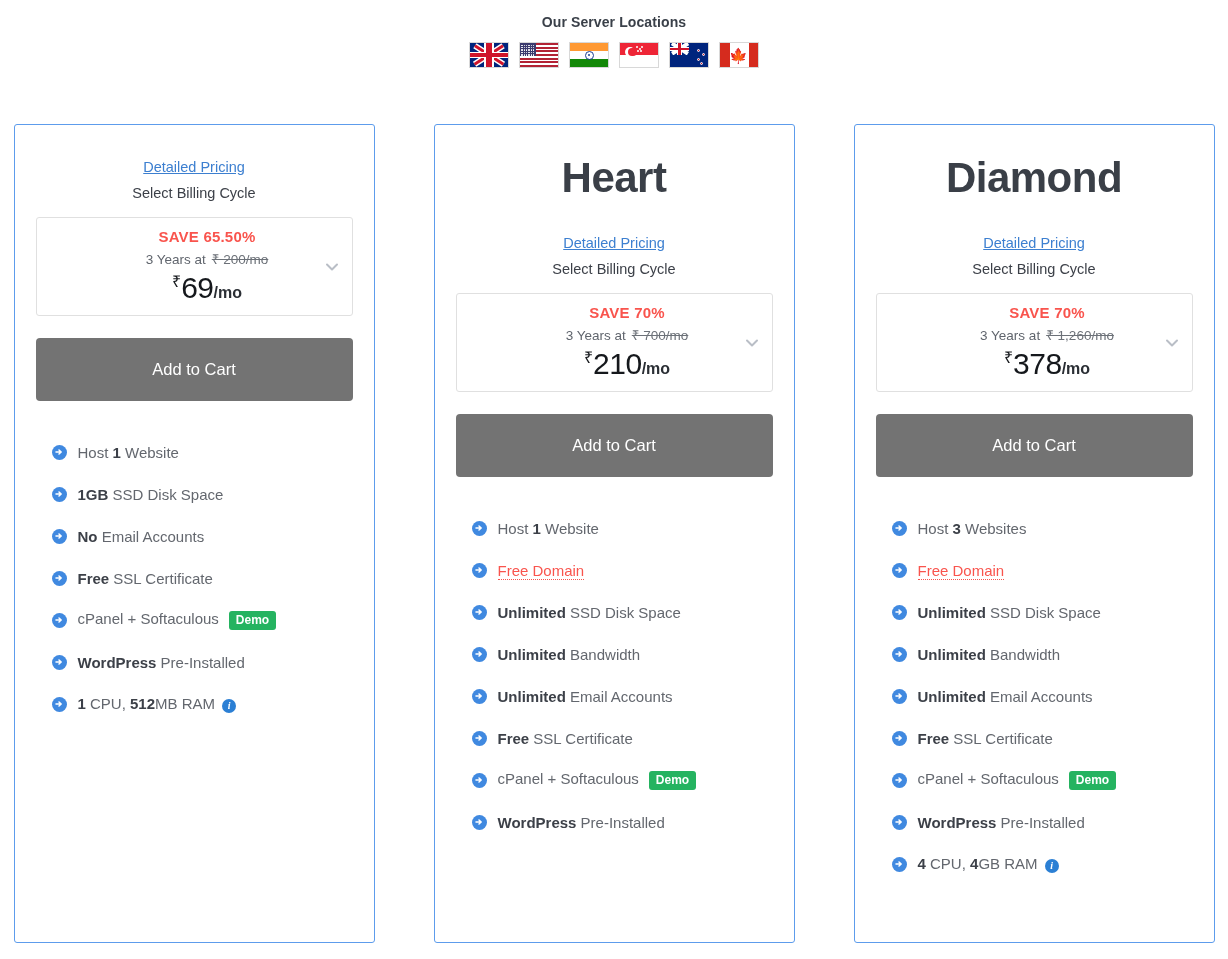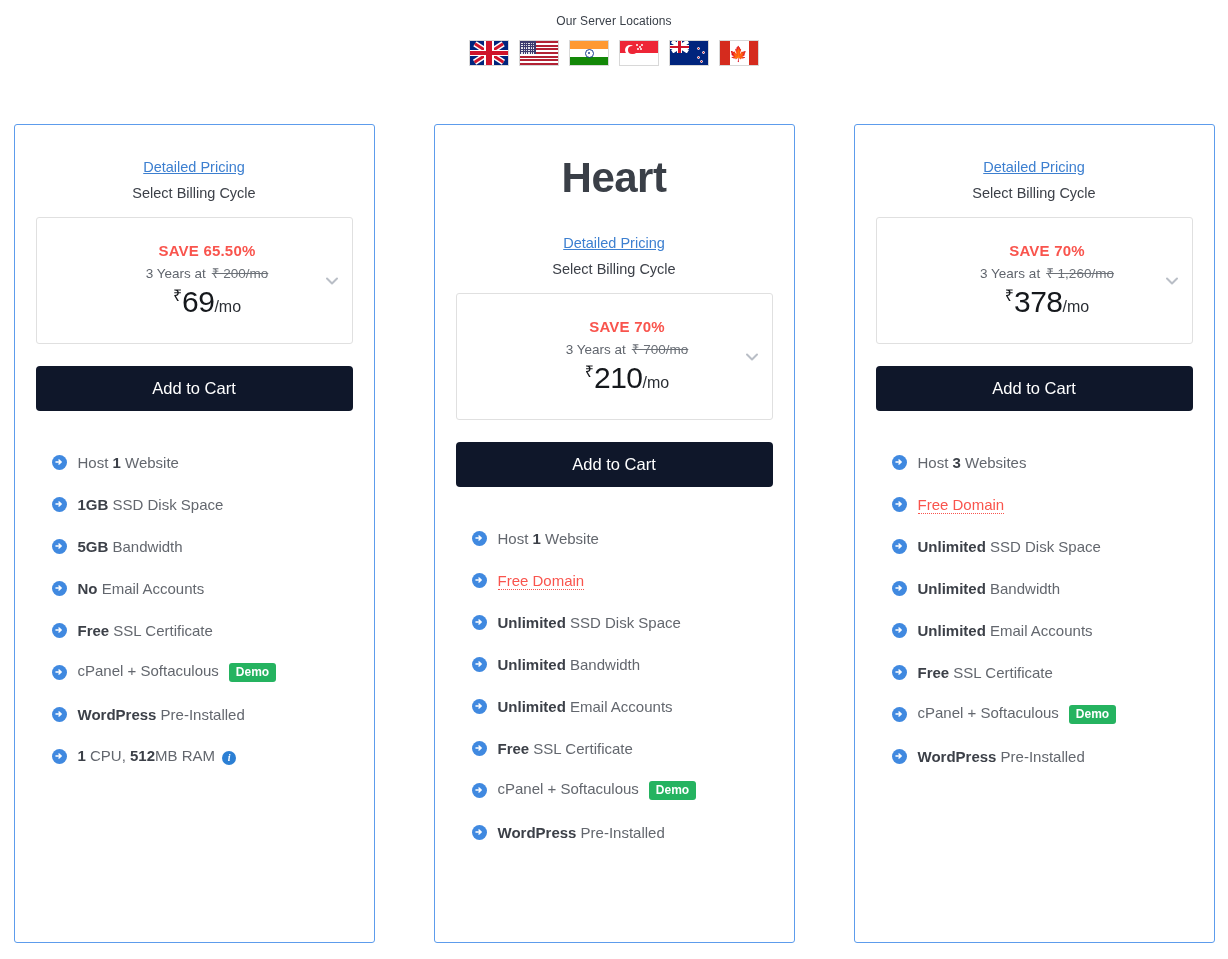--- a/index.html
+++ b/index.html
@@ -8,22 +8,22 @@
     height: 959px;
     background: #ffffff;
     font-family: "Liberation Sans", sans-serif;
     overflow: hidden;
   }
   .page { position: relative; width: 1228px; height: 959px; }
 
   
   .header { padding-top: 14px; text-align: center; }
   .header-title {
-    font-size: 12px;
-    font-weight: normal;
+    font-size: 14px;
+    font-weight: bold;
     color: #3a4049;
     letter-spacing: 0.1px;
   }
   .flags {
     margin-top: 12px;
     display: flex;
     justify-content: center;
     align-items: flex-start;
     gap: 10px;
   }
@@ -157,21 +157,21 @@
   }
   .billing-label {
     margin-top: 10px;
     text-align: center;
     font-size: 14.5px;
     color: #3c4048;
   }
 
   .price-box {
     margin-top: 16px;
-    height: 127px;
+    height: 99px;
     border: 1px solid #e0e0e0;
     border-radius: 3px;
     position: relative;
     display: flex;
     flex-direction: column;
     justify-content: center;
     cursor: pointer;
     padding-left: 26px;
   }
   .save-line {
@@ -203,36 +203,37 @@
     vertical-align: 11px;
     font-weight: normal;
   }
   .price-line .amt {
     font-size: 30px;
     letter-spacing: -0.5px;
   }
   .price-line .per {
     font-size: 16px;
     color: #2a2e34;
+    font-weight: bold;
   }
   .chev {
     position: absolute;
     right: 12px;
     top: 50%;
     transform: translateY(-50%);
     width: 16px;
     height: 16px;
     color: #b9bec6;
   }
   .chev svg { display: block; width: 16px; height: 16px; }
 
   .cart-btn {
     margin-top: 22px;
-    height: 45px;
-    background: #0f172a;
+    height: 63px;
+    background: #737373;
     border: none;
     border-radius: 4px;
     color: #ffffff;
     font-size: 16.5px;
     font-family: "Liberation Sans", sans-serif;
     cursor: pointer;
   }
 
   .features {
     margin-top: 30px;
@@ -416,28 +417,20 @@
               </svg>
             </span>
             <span><span class="feat-strong">1GB</span><span class="feat-rest"> SSD Disk Space</span></span>
           </li>
           <li>
             <span class="bullet">
               <svg viewBox="0 0 10 10" aria-hidden="true">
                 <path d="M2 5 H7 M5 3 L7.2 5 L5 7" fill="none" stroke="#ffffff" stroke-width="1.5" stroke-linecap="round" stroke-linejoin="round"></path>
               </svg>
             </span>
-            <span><span class="feat-strong">5GB</span><span class="feat-rest"> Bandwidth</span></span>
-          </li>
-          <li>
-            <span class="bullet">
-              <svg viewBox="0 0 10 10" aria-hidden="true">
-                <path d="M2 5 H7 M5 3 L7.2 5 L5 7" fill="none" stroke="#ffffff" stroke-width="1.5" stroke-linecap="round" stroke-linejoin="round"></path>
-              </svg>
-            </span>
             <span><span class="feat-strong">No</span><span class="feat-rest"> Email Accounts</span></span>
           </li>
           <li>
             <span class="bullet">
               <svg viewBox="0 0 10 10" aria-hidden="true">
                 <path d="M2 5 H7 M5 3 L7.2 5 L5 7" fill="none" stroke="#ffffff" stroke-width="1.5" stroke-linecap="round" stroke-linejoin="round"></path>
               </svg>
             </span>
             <span><span class="feat-strong">Free</span><span class="feat-rest"> SSL Certificate</span></span>
           </li>
@@ -543,20 +536,21 @@
             <span class="bullet">
               <svg viewBox="0 0 10 10" aria-hidden="true">
                 <path d="M2 5 H7 M5 3 L7.2 5 L5 7" fill="none" stroke="#ffffff" stroke-width="1.5" stroke-linecap="round" stroke-linejoin="round"></path>
               </svg>
             </span>
             <span><span class="feat-strong">WordPress</span><span class="feat-rest"> Pre-Installed</span></span>
           </li>
         </ul>
       </div>
       <div class="card">
+        <div class="card-title">Diamond</div>
         <div class="detailed-pricing">Detailed Pricing</div>
         <div class="billing-label">Select Billing Cycle</div>
         <div class="price-box">
           <div class="save-line">SAVE 70%</div>
           <div class="term-line"><span>3 Years at</span><span class="old">₹ 1,260/mo</span></div>
           <div class="price-line"><span class="cur">₹</span><span class="amt">378</span><span class="per">/mo</span></div>
           <span class="chev">
             <svg viewBox="0 0 16 16" aria-hidden="true">
               <path d="M3 5.5 L8 10.5 L13 5.5" fill="none" stroke="currentColor" stroke-width="2" stroke-linecap="round" stroke-linejoin="round"></path>
             </svg>
@@ -621,17 +615,25 @@
             <span><span class="feat-rest">cPanel + Softaculous</span><span class="demo-badge">Demo</span></span>
           </li>
           <li>
             <span class="bullet">
               <svg viewBox="0 0 10 10" aria-hidden="true">
                 <path d="M2 5 H7 M5 3 L7.2 5 L5 7" fill="none" stroke="#ffffff" stroke-width="1.5" stroke-linecap="round" stroke-linejoin="round"></path>
               </svg>
             </span>
             <span><span class="feat-strong">WordPress</span><span class="feat-rest"> Pre-Installed</span></span>
           </li>
+          <li>
+            <span class="bullet">
+              <svg viewBox="0 0 10 10" aria-hidden="true">
+                <path d="M2 5 H7 M5 3 L7.2 5 L5 7" fill="none" stroke="#ffffff" stroke-width="1.5" stroke-linecap="round" stroke-linejoin="round"></path>
+              </svg>
+            </span>
+            <span><span class="feat-strong">4</span><span class="feat-rest"> CPU, </span><span class="feat-strong">4</span><span class="feat-rest">GB RAM</span><span class="info-icon">i</span></span>
+          </li>
         </ul>
       </div>
     </div>
 
 </div>
 
 </body></html>

